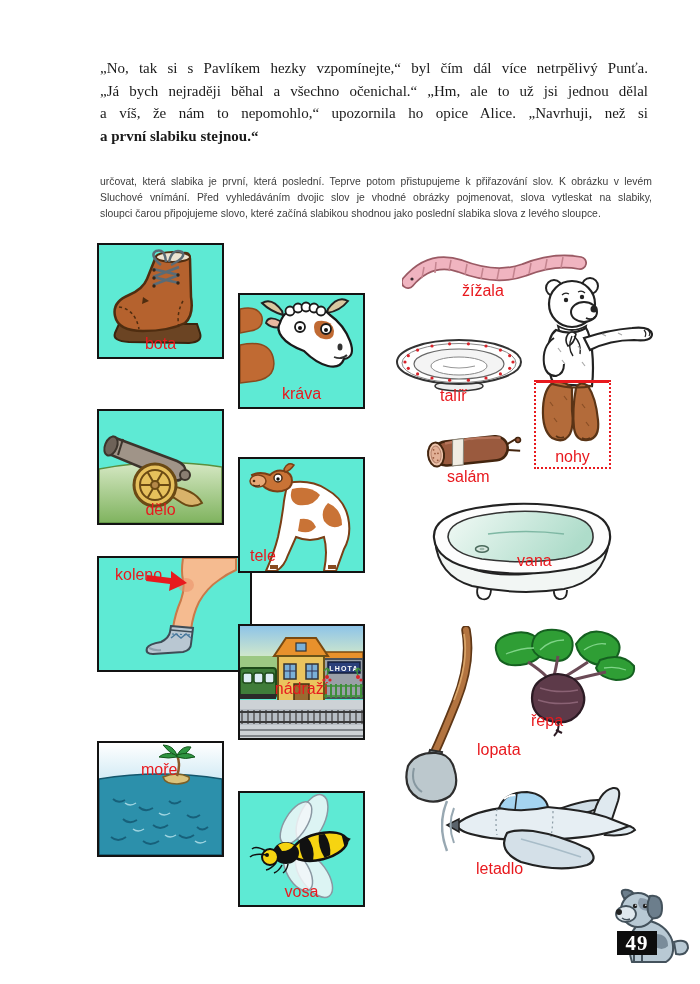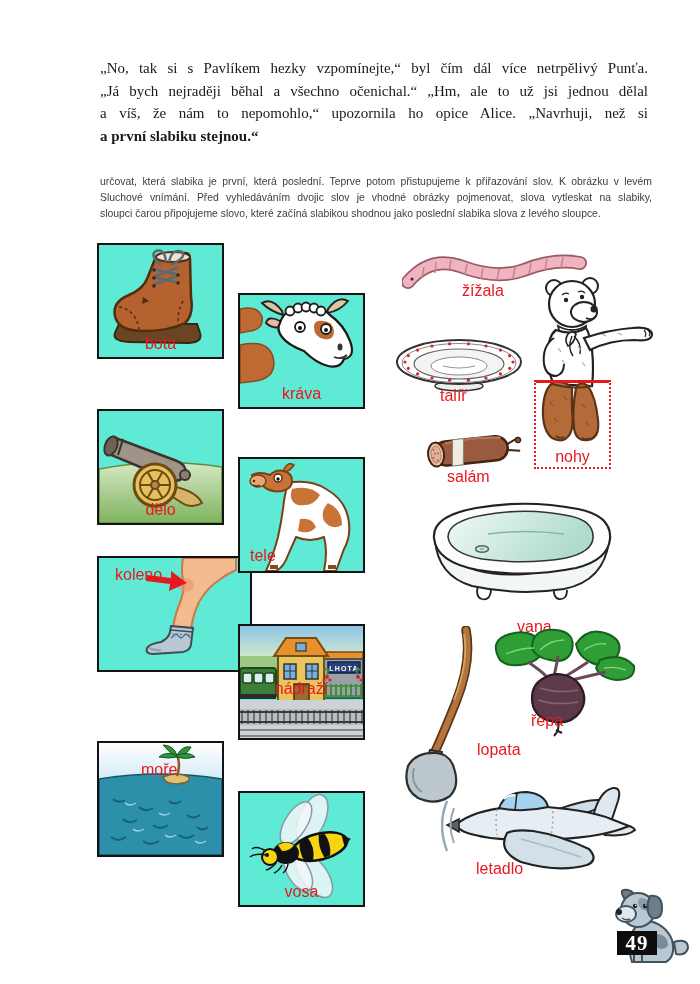--- a/index.html
+++ b/index.html
@@ -371,21 +371,21 @@
     </defs>
     <path d="M52,92 q-3,11 4,13 q8,2 9,-9" fill="#ffffff" stroke="#222222" stroke-width="1.8"></path>
     <path d="M128,94 q-1,10 5,11 q8,1 8,-9" fill="#ffffff" stroke="#222222" stroke-width="1.8"></path>
     <path d="M9,46 Q12,82 46,92 Q92,102 138,95 Q178,87 183,47 L170,60 Q150,74 100,80 Q50,84 22,62 Z" fill="#f2f6f4" stroke="#222222" stroke-width="2"></path>
     <path d="M8,44 Q6,22 50,14 Q100,5 152,15 Q186,22 184,45 Q182,66 150,74 Q100,84 52,76 Q10,68 8,44 Z" fill="#fdfdfd" stroke="#222222" stroke-width="2.2"></path>
     <path d="M22,43 Q22,27 58,21 Q102,13 144,22 Q168,27 167,44 Q166,58 140,64 Q100,71 56,65 Q24,59 22,43 Z" fill="url(#tubg)" stroke="#333333" stroke-width="1.6"></path>
     <path d="M62,40 Q100,35 138,40" stroke="#7fb8a4" stroke-width="1.5" fill="none"></path>
     <ellipse cx="56" cy="55" rx="6.5" ry="3.2" fill="#d8e8e0" stroke="#4a6a5c" stroke-width="1.5"></ellipse>
     <ellipse cx="56" cy="55" rx="2.5" ry="1.2" fill="#9cb8ac"></ellipse>
   </svg>
-  <div class="flabel" style="left:517px;top:618px;">vana</div>
+  <div class="flabel" style="left:517px;top:552px;">vana</div>
 
   <svg class="fsvg" style="left:402px;top:626px;width:82px;height:178px;" viewBox="0 0 82 178">
     <path d="M64,4 Q70,36 54,76 Q42,106 32,128" stroke="#5f3716" stroke-width="9.5" fill="none" stroke-linecap="round"></path>
     <path d="M64,4 Q70,36 54,76 Q42,106 32,128" stroke="#b37440" stroke-width="6" fill="none" stroke-linecap="round"></path>
     <path d="M62,8 Q67,36 52,74" stroke="#d9a468" stroke-width="1.8" fill="none"></path>
     <path d="M28,124 L40,126 L36,141 L24,137 Z" fill="#9fb0b8" stroke="#2e2e2e" stroke-width="2"></path>
     <path d="M6,140 Q0,162 16,172 Q34,180 48,170 Q58,160 52,142 Q48,128 34,127 Q14,126 6,140 Z" fill="#bcc8cd" stroke="#2e2e2e" stroke-width="2.2"></path>
     <path d="M12,142 Q8,158 20,166" stroke="#8798a0" stroke-width="2" fill="none"></path>
   </svg>
   <div class="flabel" style="left:437px;top:741px;margin-left:40px;">lopata</div>

